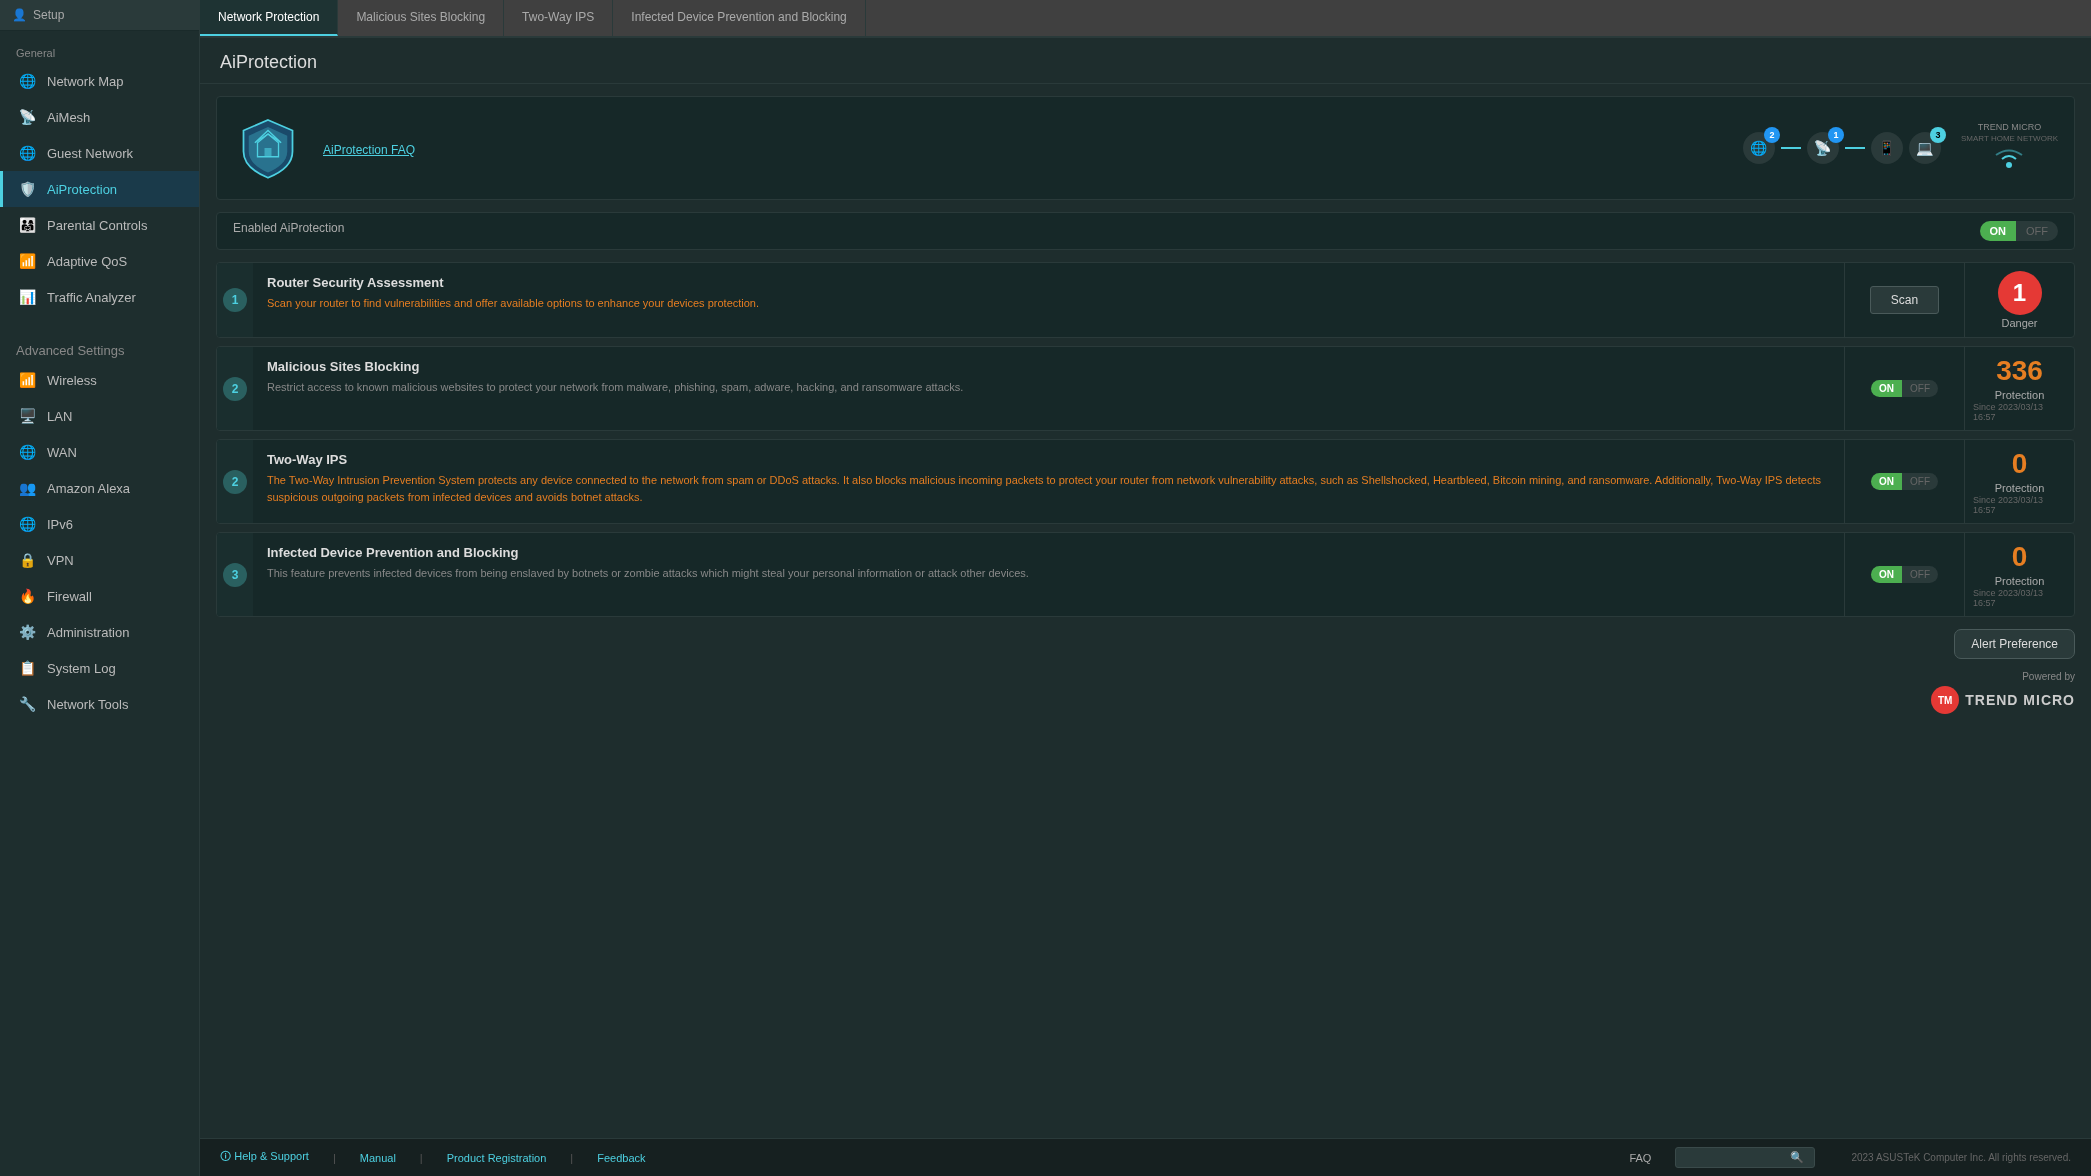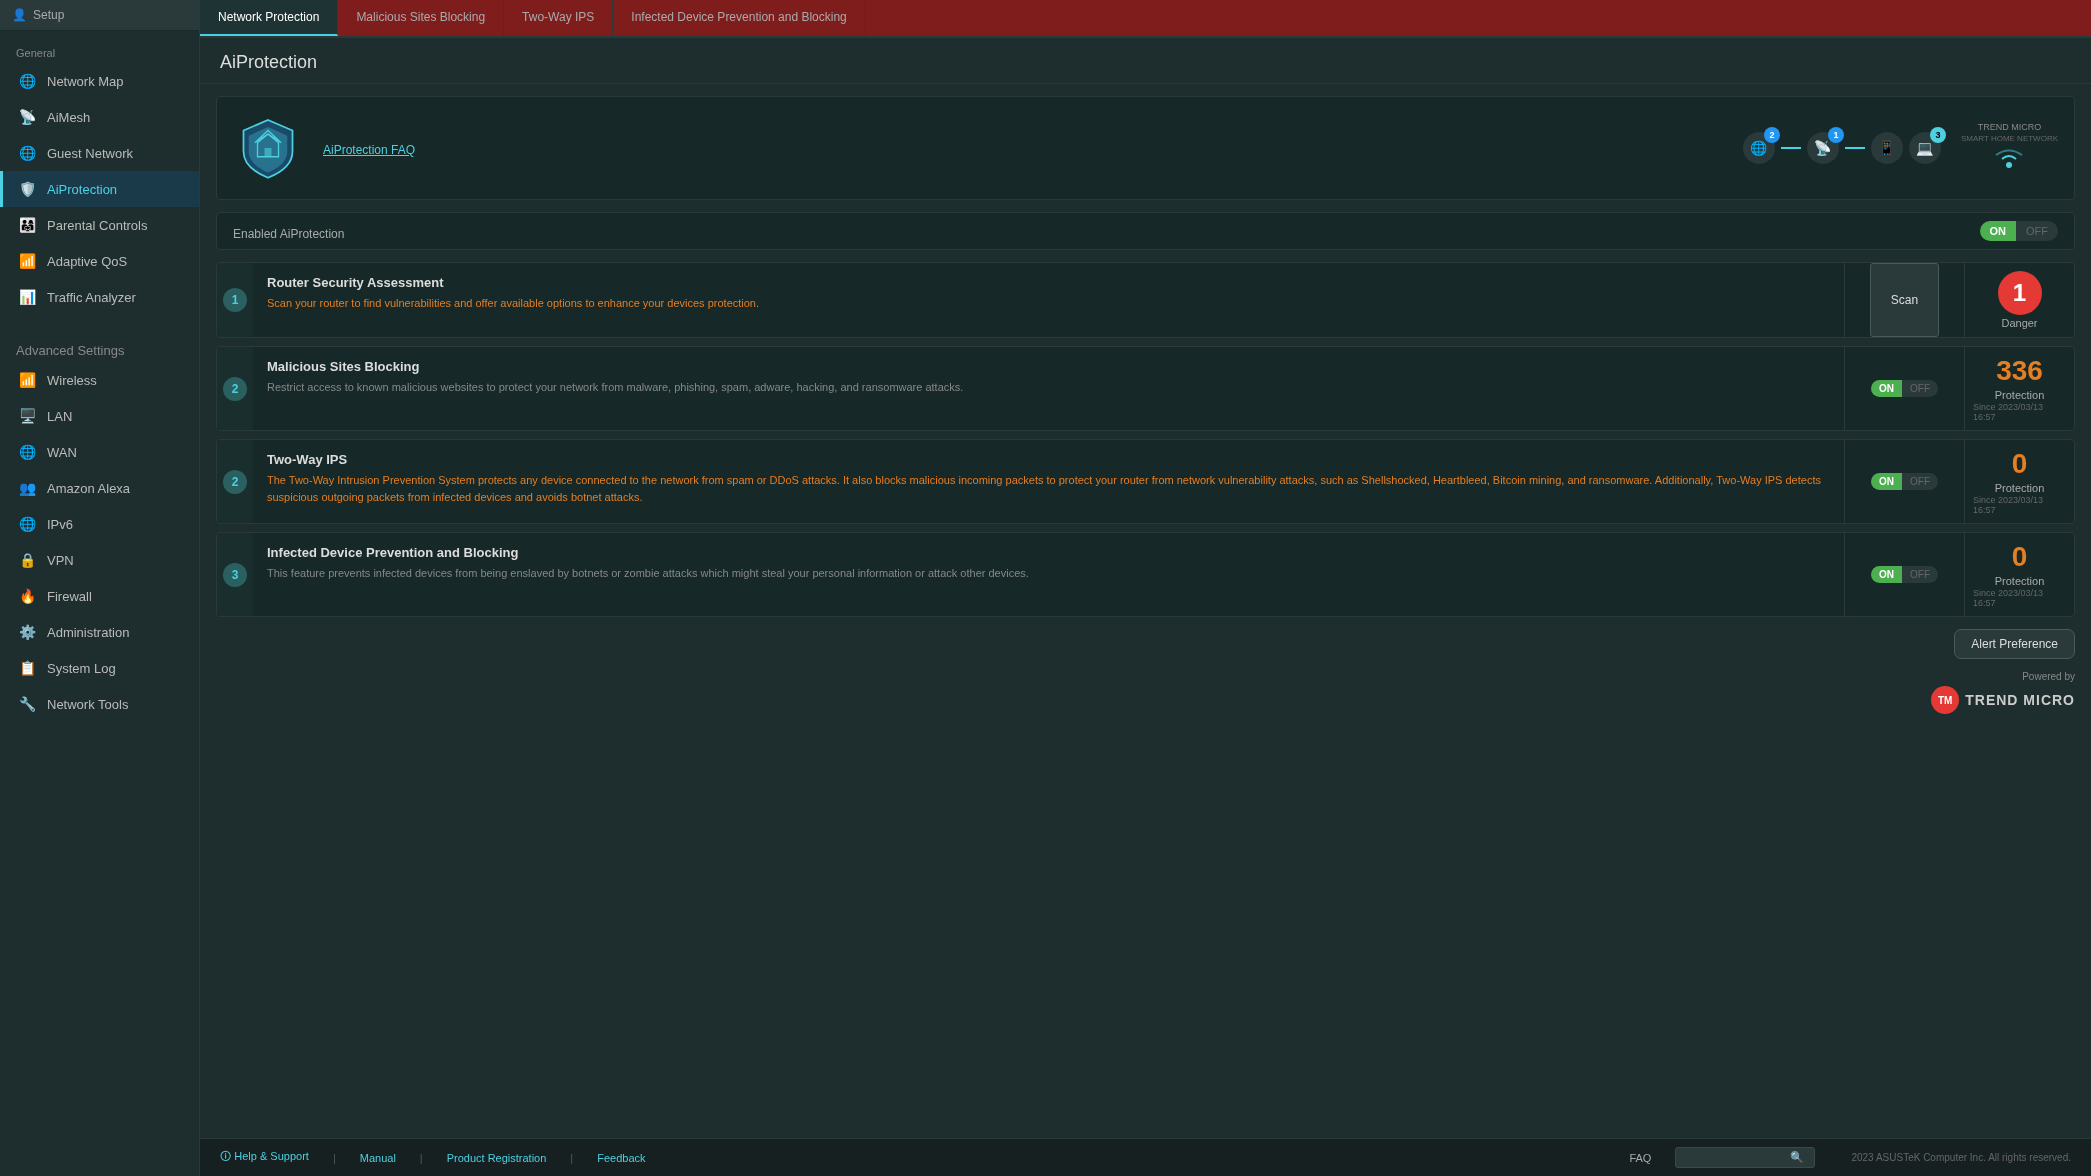--- a/index.html
+++ b/index.html
@@ -81,21 +81,21 @@
       flex: 1;
       display: flex;
       flex-direction: column;
       background: #1e2d2d;
       overflow-y: auto;
     }
 
     
     .tabs {
       display: flex;
-      background: #7f1d1d;
+      background: #404040;
       border-bottom: 2px solid #2a3a3a;
       flex-shrink: 0;
     }
 
     .tab {
       padding: 10px 18px;
       color: #aaa;
       cursor: pointer;
       font-size: 12px;
       border-right: 1px solid #2a3a3a;
@@ -201,21 +201,21 @@
       flex-shrink: 0;
       text-align: center;
       font-size: 9px;
       color: #888;
     }
 
     
     .toggle-row {
       margin: 0 16px 12px;
       display: flex;
-      align-items: flex-end;
+      align-items: flex-start;
       background: #162828;
       border: 1px solid #2a3a3a;
       border-radius: 4px;
       padding: 8px 16px;
       gap: 16px;
     }
 
     .toggle-label { flex: 1; color: #aaa; font-size: 12px; }
 
     .toggle-switch {
@@ -291,20 +291,21 @@
       color: #e67e22;
       font-size: 11px;
       line-height: 1.5;
     }
 
     .feature-desc.normal { color: #888; }
 
     .feature-action {
       width: 120px;
       display: flex;
+      align-items: center;
       justify-content: center;
       border-left: 1px solid #2a3a3a;
       flex-shrink: 0;
     }
 
     .scan-btn {
       background: #2a3a3a;
       color: #ddd;
       border: 1px solid #4a5a5a;
       padding: 6px 20px;

